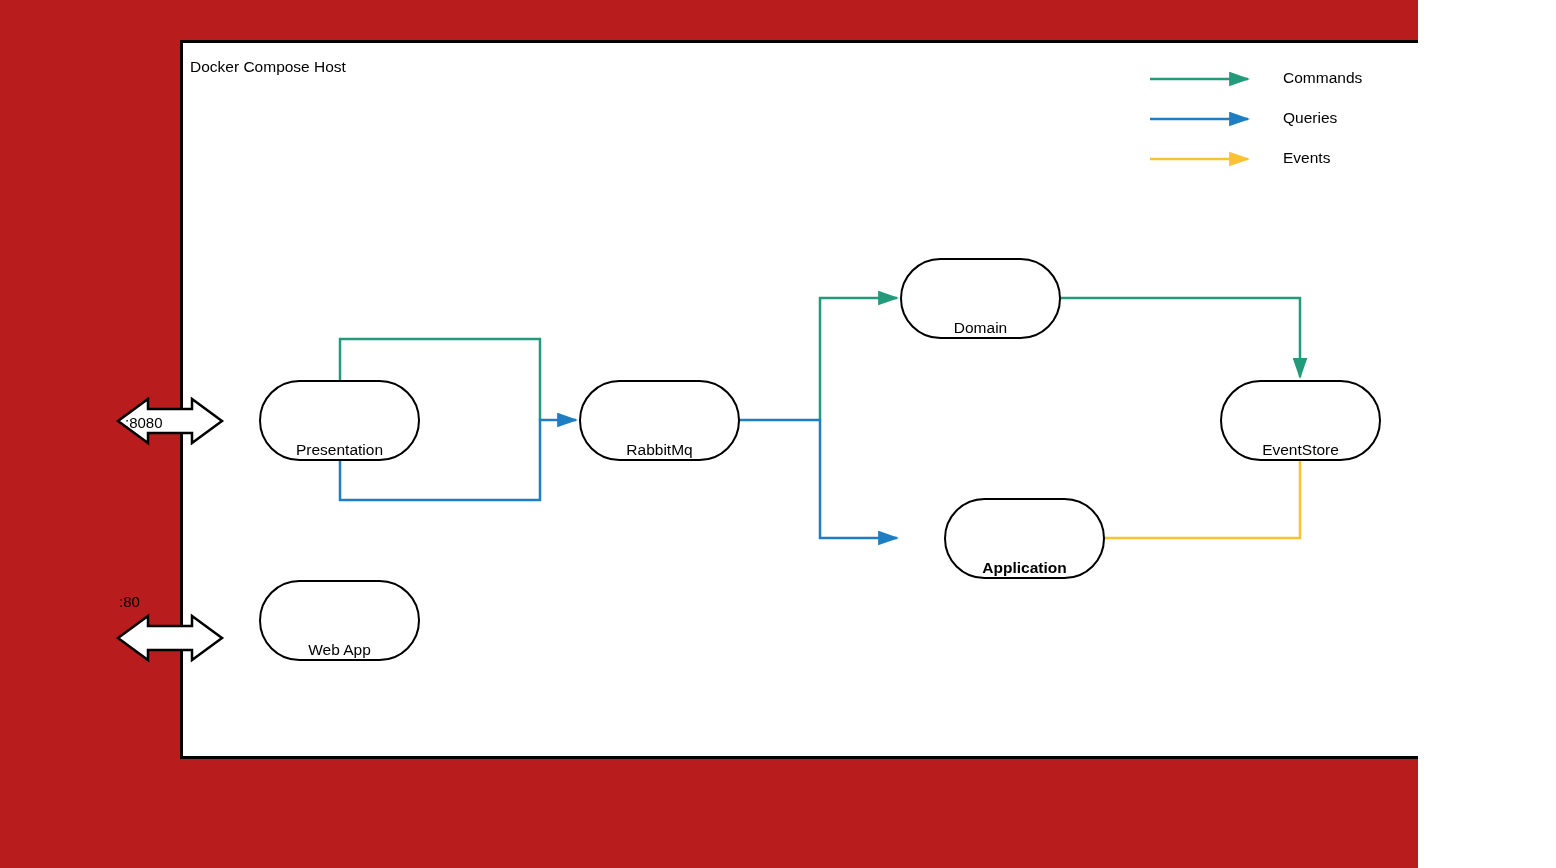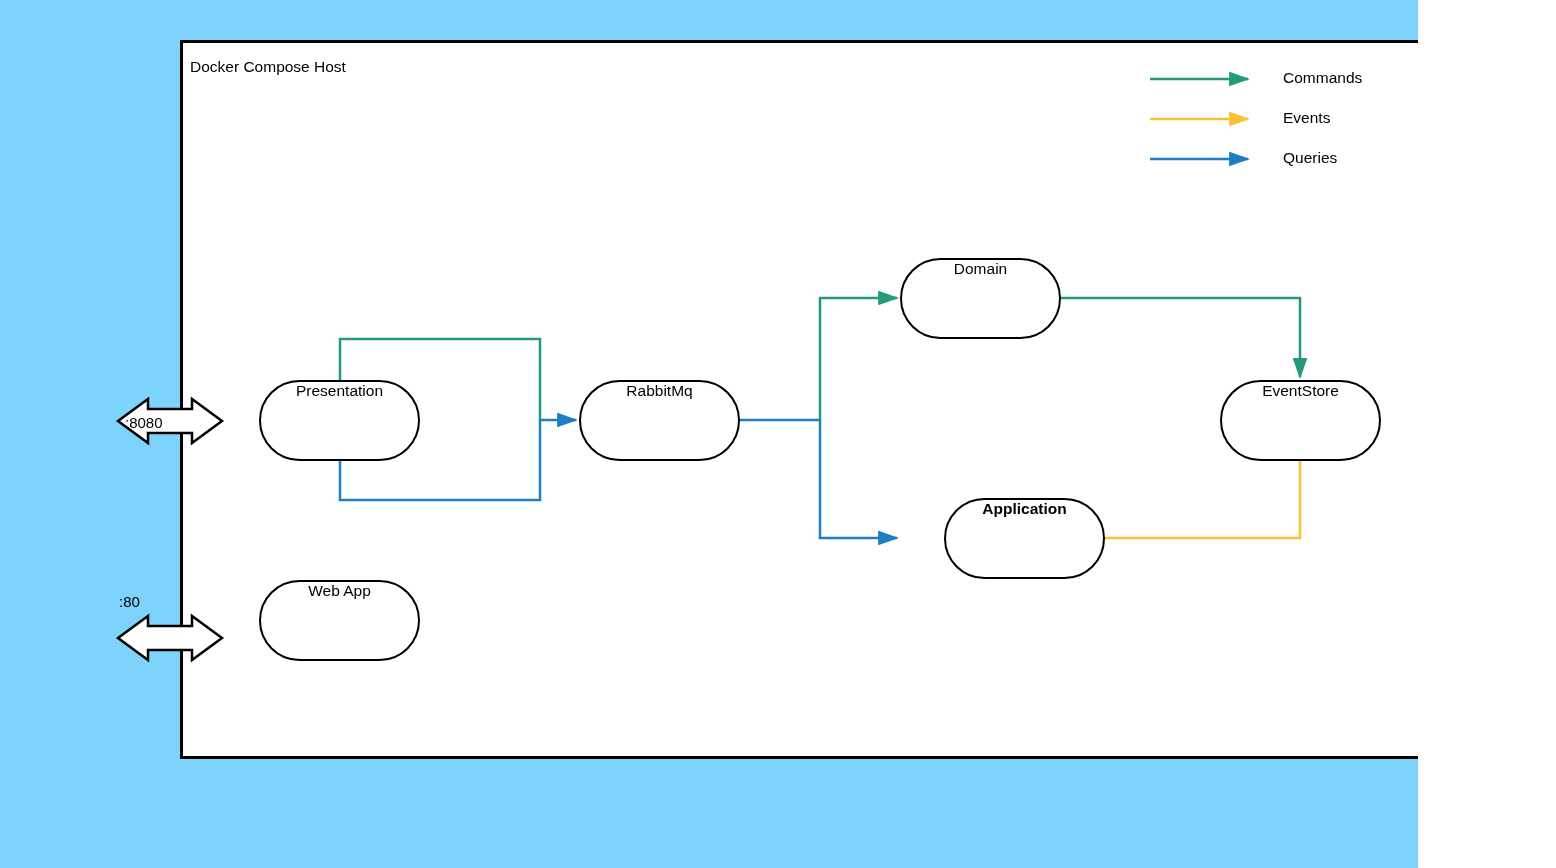--- a/index.html
+++ b/index.html
@@ -1,20 +1,20 @@
 <!DOCTYPE html>
 <html><head>
 <meta charset="utf-8">
 <style>
   html, body { margin: 0; padding: 0; background: #ffffff; }
   .canvas {
     position: relative;
     width: 1418px;
     height: 868px;
-    background: #7dd3fc;
+    background: #b91c1c;
     font-family: "Liberation Sans", sans-serif;
     color: #000000;
     overflow: hidden;
   }
   .host-box {
     position: absolute;
     left: 180px; top: 40px;
     width: 1260px; height: 719px;
     border: 3px solid #000000;
     box-sizing: border-box;
@@ -33,21 +33,21 @@
     pointer-events: none;
   }
   .node {
     position: absolute;
     width: 161px; height: 81px;
     background: #ffffff;
     border: 2.5px solid #000000;
     border-radius: 41px;
     box-sizing: border-box;
     display: flex;
-    align-items: flex-start;
+    align-items: flex-end;
     justify-content: center;
     font-size: 15.5px;
     white-space: nowrap;
   }
   .node-presentation { left: 259px; top: 380px; }
   .node-rabbitmq     { left: 579px; top: 380px; }
   .node-domain       { left: 900px; top: 258px; }
   .node-application  { left: 944px; top: 498px; font-weight: bold; }
   .node-eventstore   { left: 1220px; top: 380px; }
   .node-webapp       { left: 259px; top: 580px; }
@@ -134,25 +134,25 @@
 
   <div class="legend">
     <div class="legend-row">
       <svg class="legend-arrow" width="115" height="16" viewBox="0 0 115 16" xmlns="http://www.w3.org/2000/svg">
         <line x1="2" y1="8" x2="100" y2="8" stroke-width="2.5" marker-end="url(#arrow-commands)" stroke="#239b7a"></line>
       </svg>
       <span class="legend-label">Commands</span>
     </div>
     <div class="legend-row">
       <svg class="legend-arrow" width="115" height="16" viewBox="0 0 115 16" xmlns="http://www.w3.org/2000/svg">
+        <line x1="2" y1="8" x2="100" y2="8" stroke-width="2.5" marker-end="url(#arrow-queries)" stroke="#1d7ec2"></line>
+      </svg>
+      <span class="legend-label">Queries</span>
+    </div>
+    <div class="legend-row">
+      <svg class="legend-arrow" width="115" height="16" viewBox="0 0 115 16" xmlns="http://www.w3.org/2000/svg">
         <line x1="2" y1="8" x2="100" y2="8" stroke-width="2.5" marker-end="url(#arrow-events)" stroke="#f9c232"></line>
       </svg>
       <span class="legend-label">Events</span>
-    </div>
-    <div class="legend-row">
-      <svg class="legend-arrow" width="115" height="16" viewBox="0 0 115 16" xmlns="http://www.w3.org/2000/svg">
-        <line x1="2" y1="8" x2="100" y2="8" stroke-width="2.5" marker-end="url(#arrow-queries)" stroke="#1d7ec2"></line>
-      </svg>
-      <span class="legend-label">Queries</span>
     </div>
   </div>
 
 </div>
 
 </body></html>

